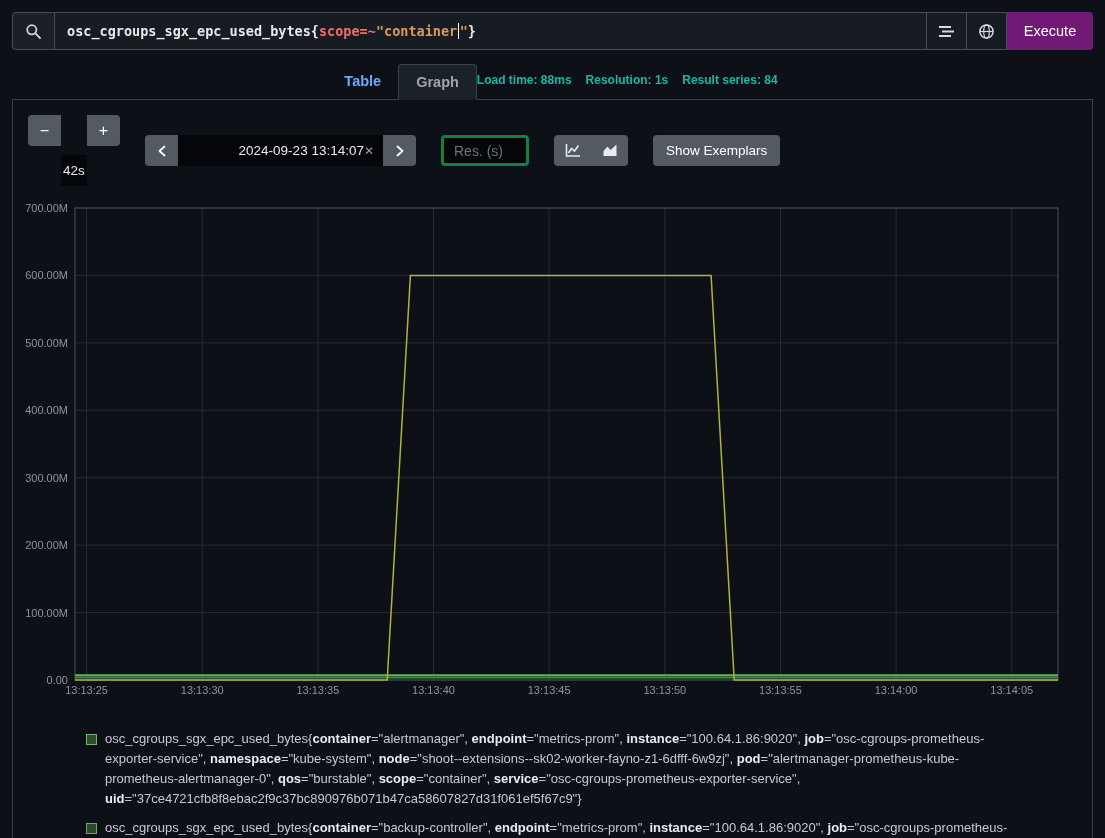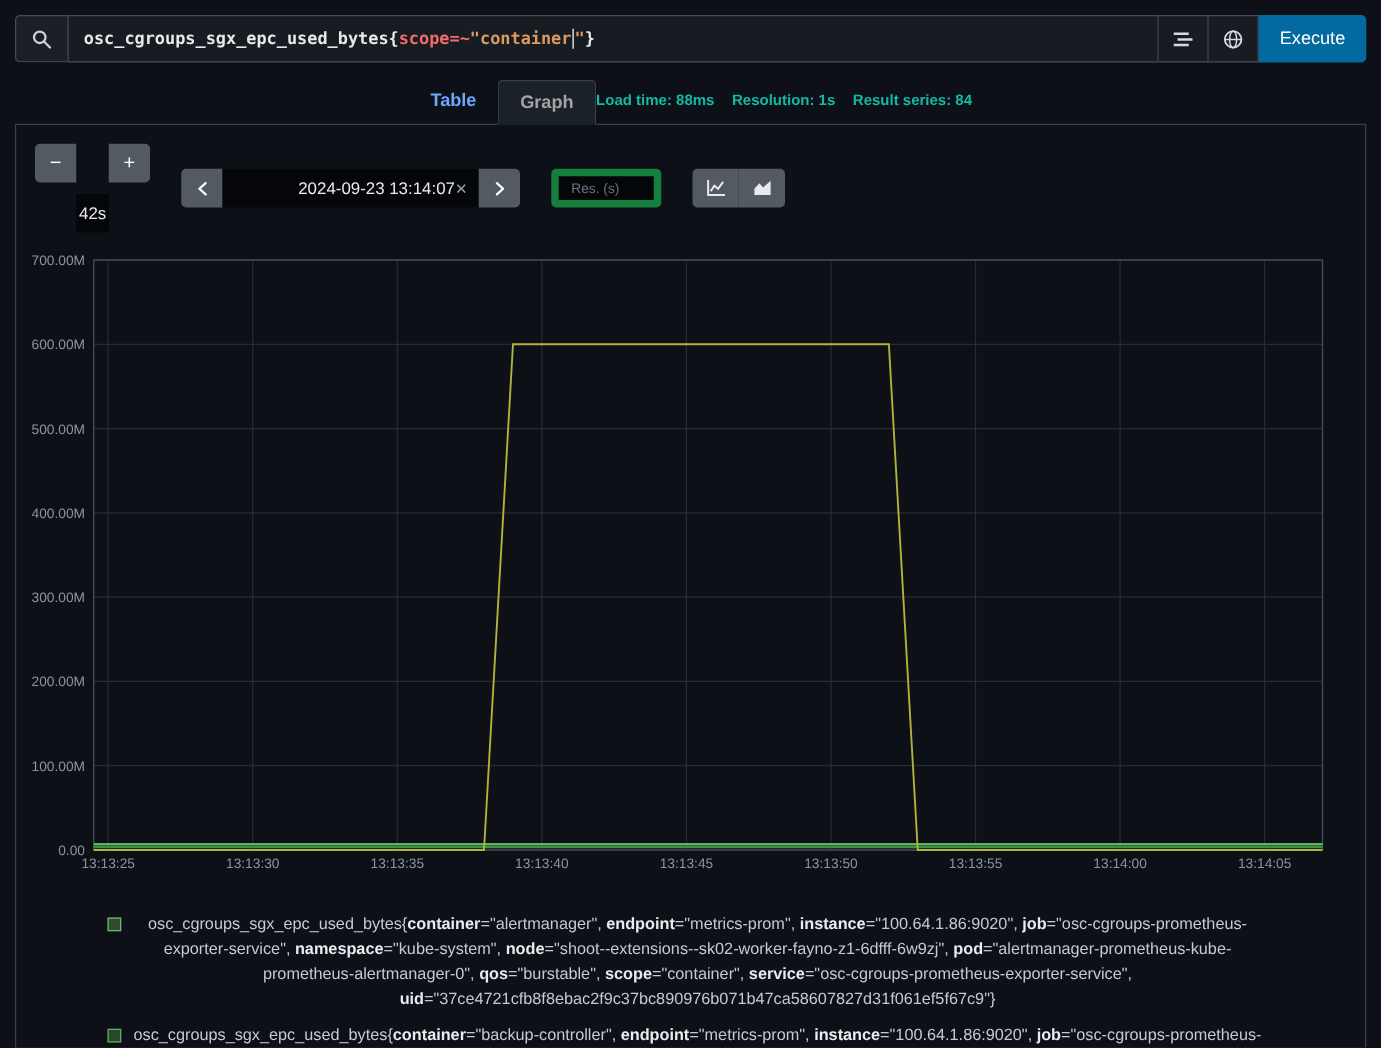--- a/index.html
+++ b/index.html
@@ -25,21 +25,21 @@
   .tok-metric { color:#e8e8e8; }
   .tok-label  { color:#f46a6a; }
   .tok-op     { color:#f46a6a; }
   .tok-string { color:#dd9a5e; }
   .tok-cursor { display:inline-block; width:1.5px; height:16px; background:#ffffff; margin:0 0.5px; }
   .icon-btn {
     width:40px; background:#171c23; border:1px solid #464c55; border-left:none;
     display:flex; align-items:center; justify-content:center; cursor:pointer; padding:0;
   }
   .execute-btn {
-    width:86px; background:#0369a1; color:#fff; border:none;
+    width:86px; background:#701a75; color:#fff; border:none;
     border-radius:0 4px 4px 0; font-size:14.5px; cursor:pointer;
     font-family:"Liberation Sans", sans-serif;
   }
   
   .tabs-row { margin:14px 12px 0 12px; display:flex; justify-content:center; align-items:flex-end; position:relative; z-index:2;font-weight:bold; }
   .tabs { display:flex; }
   .tab { padding:9px 17px; font-size:14.5px; color:#6ea8fe; cursor:pointer; }
   .tab.active {
     color:#a3a3a3; background:#1b2129; border:1px solid #3a4149; border-bottom:1px solid #1b2129;
     border-radius:4px 4px 0 0; margin-bottom:-1px;
@@ -62,32 +62,32 @@
     font-family:"Liberation Sans", sans-serif;
   }
   .duration-input { width:26px; text-align:center;margin-top:40px; }
   .datetime {
     width:205px; height:31px; background:#04060a; display:flex; align-items:center;
     padding:0 9px 0 10px; font-size:13.5px; color:#e8eaed;
   }
   .dt-text { flex:1; text-align:right; }
   .clear-x { color:#9aa1a9; font-size:12px; cursor:pointer; }
   .res-input {
-    width:88px; height:31px; background:#04060a; border:6px solid #15803d; border-radius:4px;
-    padding:0 10px; color:#e8eaed; font-size:11px; font-family:"Liberation Sans", sans-serif;
+    width:88px; height:31px; background:#04060a; border:3px solid #15803d; border-radius:4px;
+    padding:0 10px; color:#e8eaed; font-size:14px; font-family:"Liberation Sans", sans-serif;
   }
   .res-input::placeholder { color:#6b7280; }
   .chart-btn { width:37px; }
   .exemplars-btn { padding:0 13px; border-radius:4px; font-size:13.5px; }
   
   .chart-wrap { margin:6px 15px 0 12px; }
   svg { display:block; }
   
   .legend { margin:30px 15px 0 73px; font-size:13px; color:#c6cad0; }
-  .legend-item { display:flex; margin-bottom:9px; cursor:pointer;text-align:center; }
+  .legend-item { display:flex; margin-bottom:9px; cursor:pointer; }
   .legend-swatch { width:11px; height:11px; border:1.5px solid; margin:5px 8px 0 0; flex:none; }
   .legend-text { line-height:20px; max-width:906px; word-break:break-word; }
   .legend-text b { color:#e9ecef; font-weight:700; }
 </style>
 </head>
 <body>
 
 <div class="topbar">
   <div class="search-addon">
     <span>
@@ -170,20 +170,21 @@
       </button>
       <button class="btn-gray chart-btn">
         <span>
           <svg width="16" height="15" viewBox="0 0 16 15">
             <path d="M1.5 13 L1.5 8 L5.5 3.5 L8.5 7 L14.5 1.5 L14.5 13 Z" fill="#e8eaed"></path>
           </svg>
         </span>
       </button>
     </div>
 
+    <button class="btn-gray exemplars-btn">Show Exemplars</button>
   </div>
 
   <div class="chart-wrap">
     <svg width="1051" height="498">
         <line x1="61.56470588235294" y1="7" x2="61.56470588235294" y2="479" stroke="#262c34" stroke-width="1"></line>
         <text x="61.56470588235294" y="493" fill="#8e949c" font-size="11" text-anchor="middle" font-family="Liberation Sans, sans-serif">13:13:25</text>
         <line x1="177.21176470588236" y1="7" x2="177.21176470588236" y2="479" stroke="#262c34" stroke-width="1"></line>
         <text x="177.21176470588236" y="493" fill="#8e949c" font-size="11" text-anchor="middle" font-family="Liberation Sans, sans-serif">13:13:30</text>
         <line x1="292.8588235294118" y1="7" x2="292.8588235294118" y2="479" stroke="#262c34" stroke-width="1"></line>
         <text x="292.8588235294118" y="493" fill="#8e949c" font-size="11" text-anchor="middle" font-family="Liberation Sans, sans-serif">13:13:35</text>

